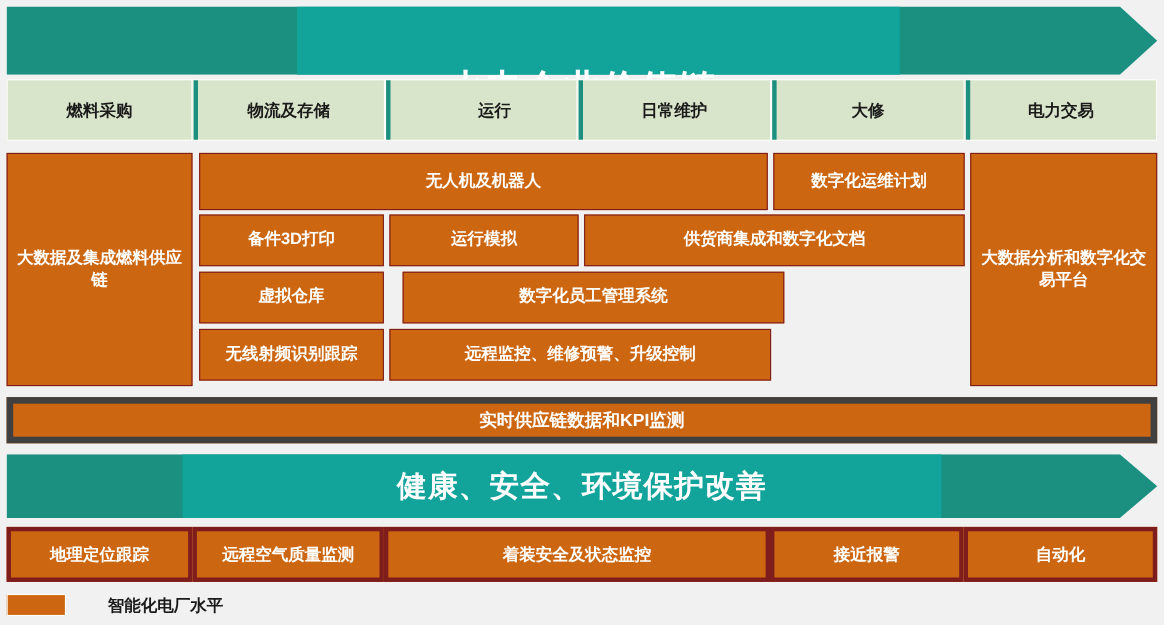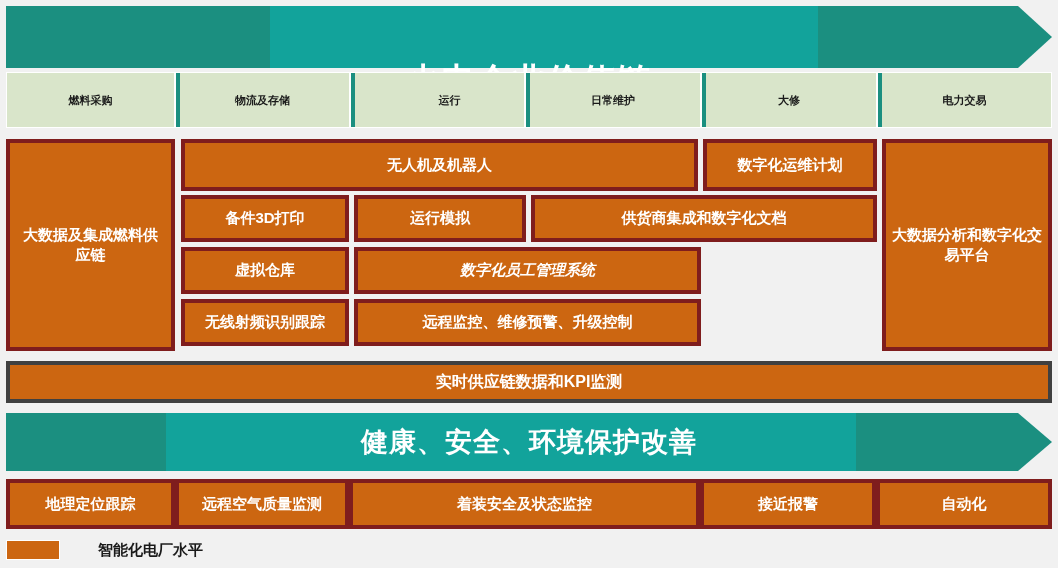--- a/index.html
+++ b/index.html
@@ -54,21 +54,21 @@
     height: 56px;
     display: flex;
   }
   .stage {
     background: #d9e5ca;
     border: 1px solid #ffffff;
     box-sizing: border-box;
     display: flex;
     align-items: center;
     justify-content: center;
-    font-size: 11px;
+    font-size: 15px;
     font-weight: bold;
     color: #1a1a1a;
     position: relative;
   }
   .stage::before {
     content: "";
     position: absolute;
     left: 0; top: 0; bottom: 0;
     width: 4px;
     background: #1b8f80;
@@ -79,21 +79,21 @@
   .mid {
     position: absolute;
     left: 6px;
     top: 139px;
     width: 1046px;
     height: 212px;
   }
   .box {
     position: absolute;
     background: #cc6611;
-    border: 4px solid #7f1d1d;
+    border: 1px solid #7f1d1d;
     box-sizing: border-box;
     display: flex;
     align-items: center;
     justify-content: center;
     text-align: center;
     color: #ffffff;
     font-weight: bold;
     font-size: 15px;
     line-height: 1.35;
     padding: 2px 6px;
@@ -101,21 +101,21 @@
   .box.tall { font-size: 15px; }
 
   
   .wide-bar {
     position: absolute;
     left: 6px;
     top: 361px;
     width: 1046px;
     height: 42px;
     background: #cc6611;
-    border: 4px solid #404040;
+    border: 6px solid #404040;
     box-sizing: border-box;
     display: flex;
     align-items: center;
     justify-content: center;
     color: #ffffff;
     font-weight: bold;
     font-size: 16px;
   }
 
   
@@ -220,21 +220,21 @@
     <div class="box tall" style="left:876px; top:0px; width:170px; height:212px;">大数据分析和数字化交易平台</div>
 
     <div class="box" style="left:175px; top:56px; width:168px; height:47px;">备件3D打印</div>
 
     <div class="box" style="left:348px; top:56px; width:172px; height:47px;">运行模拟</div>
 
     <div class="box" style="left:525px; top:56px; width:346px; height:47px;">供货商集成和数字化文档</div>
 
     <div class="box" style="left:175px; top:108px; width:168px; height:47px;">虚拟仓库</div>
 
-    <div class="box" style="left:348px; top:108px; width:347px; height:47px;font-style:italic;">数字化员工管理系统</div>
+    <div class="box" style="left:360px; top:108px; width:347px; height:47px;">数字化员工管理系统</div>
 
     <div class="box" style="left:175px; top:160px; width:168px; height:47px;">无线射频识别跟踪</div>
 
     <div class="box" style="left:348px; top:160px; width:347px; height:47px;">远程监控、维修预警、升级控制</div>
   </div>
 
   <div class="wide-bar">实时供应链数据和KPI监测</div>
 
   <div class="banner2">
     <svg width="1046" height="58" viewBox="0 0 1046 58" xmlns="http://www.w3.org/2000/svg">

